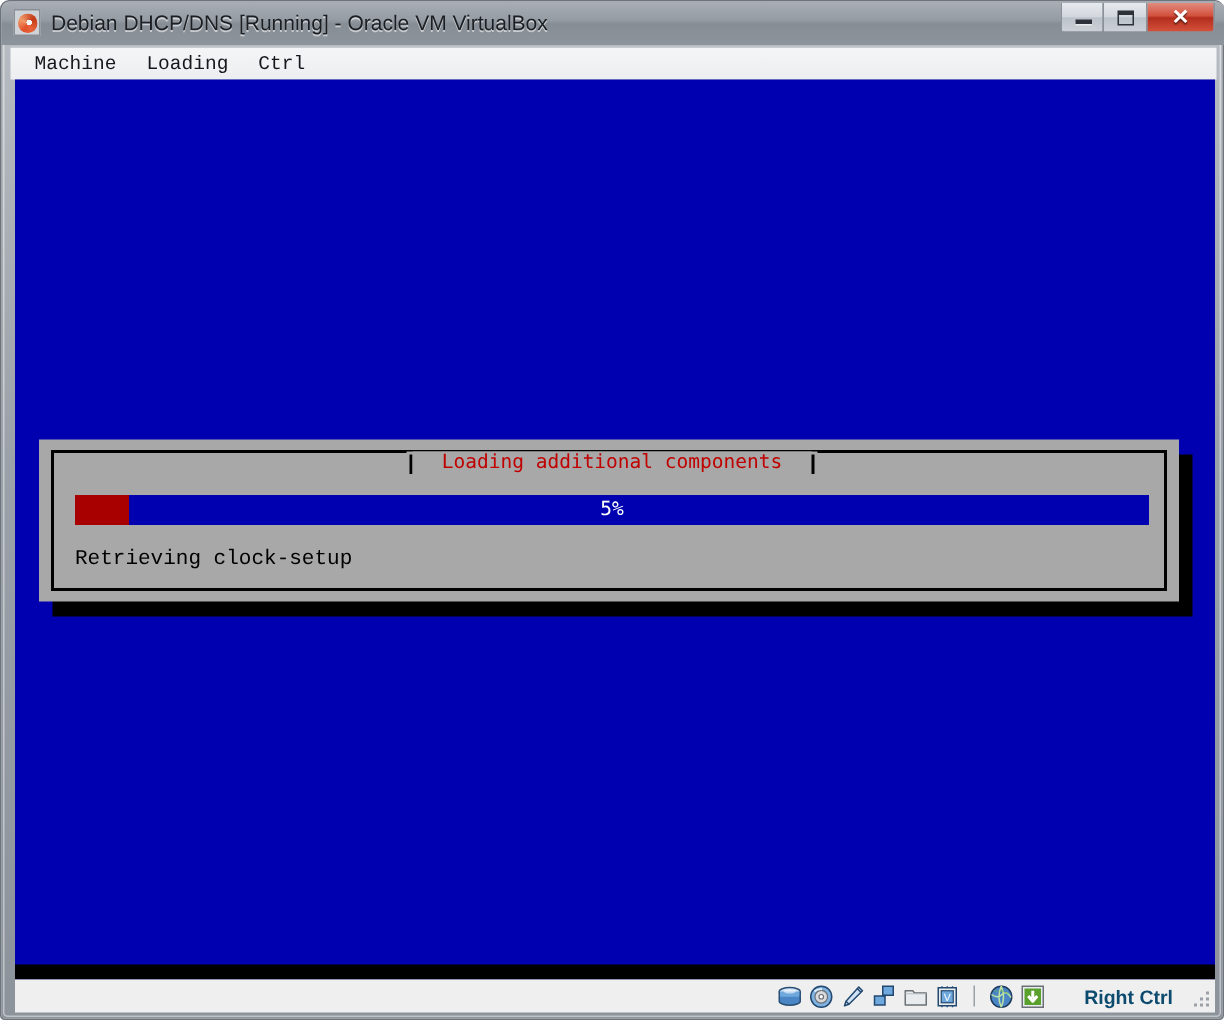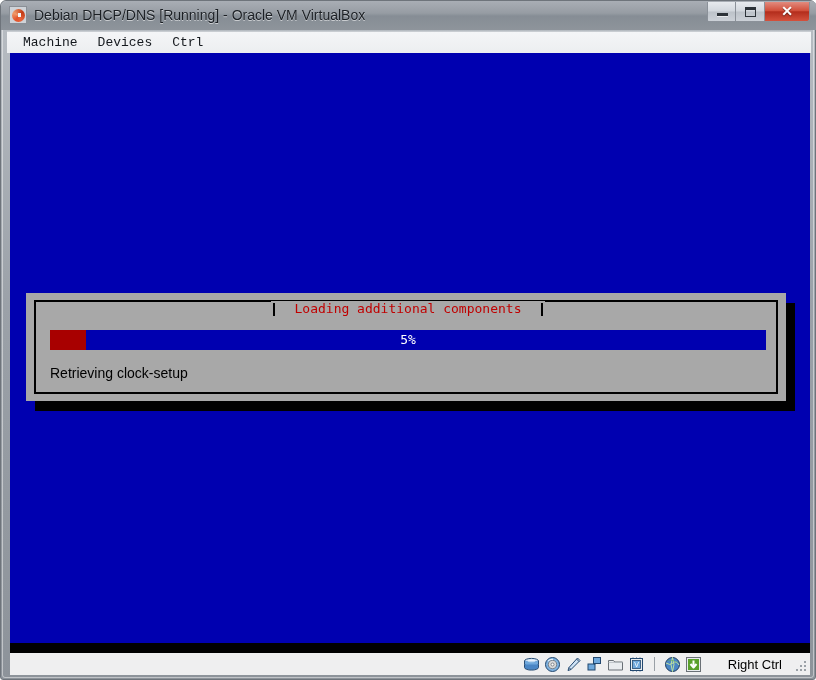--- a/index.html
+++ b/index.html
@@ -243,21 +243,21 @@
     font-size: 13px;
     font-family: "DejaVu Sans Mono", "Liberation Mono", monospace;
   }
   .status-line {
     position: absolute;
     left: 14px; top: 62px;
     color: #000000;
     font-size: 14px;
     line-height: 18px;
     white-space: nowrap;
-    font-family: Liberation Sans, sans-serif;
+    font-family: Liberation Mono, monospace;
   }
 
   
   .statusbar {
     position: absolute;
     left: 9px; top: 652px;
     width: 800px;
     height: 22px;
     background: #efeff0;
     display: flex;
@@ -278,23 +278,24 @@
     flex: none;
   }
   .sb-sep {
     width: 1px;
     height: 14px;
     background: #9aa0a6;
     margin: 0 5px;
   }
   .host-key {
     font-size: 13px;
-    color: #000000;
+    color: #0c4a6e;
     margin-left: 22px;
     white-space: nowrap;
+    font-weight: bold;
   }
   .grip {
     width: 14px;
     height: 14px;
     margin-left: 6px;
     position: relative;
   }
   .grip i {
     position: absolute;
     width: 2px; height: 2px;
@@ -321,21 +322,21 @@
         <div class="glyph-max"></div>
       </div>
       <div class="wbtn close">
         <div class="glyph-close">✕</div>
       </div>
     </div>
   </div>
 
   <div class="menubar">
     <div class="menu-item">Machine</div>
-    <div class="menu-item">Devices</div>
+    <div class="menu-item">Loading</div>
     <div class="menu-item">Ctrl</div>
   </div>
 
   <div class="vm-screen">
 
     <div class="dlg-shadow"></div>
 
     <div class="dialog">
       <div class="dlg-border">
         <div class="dlg-title-wrap">

